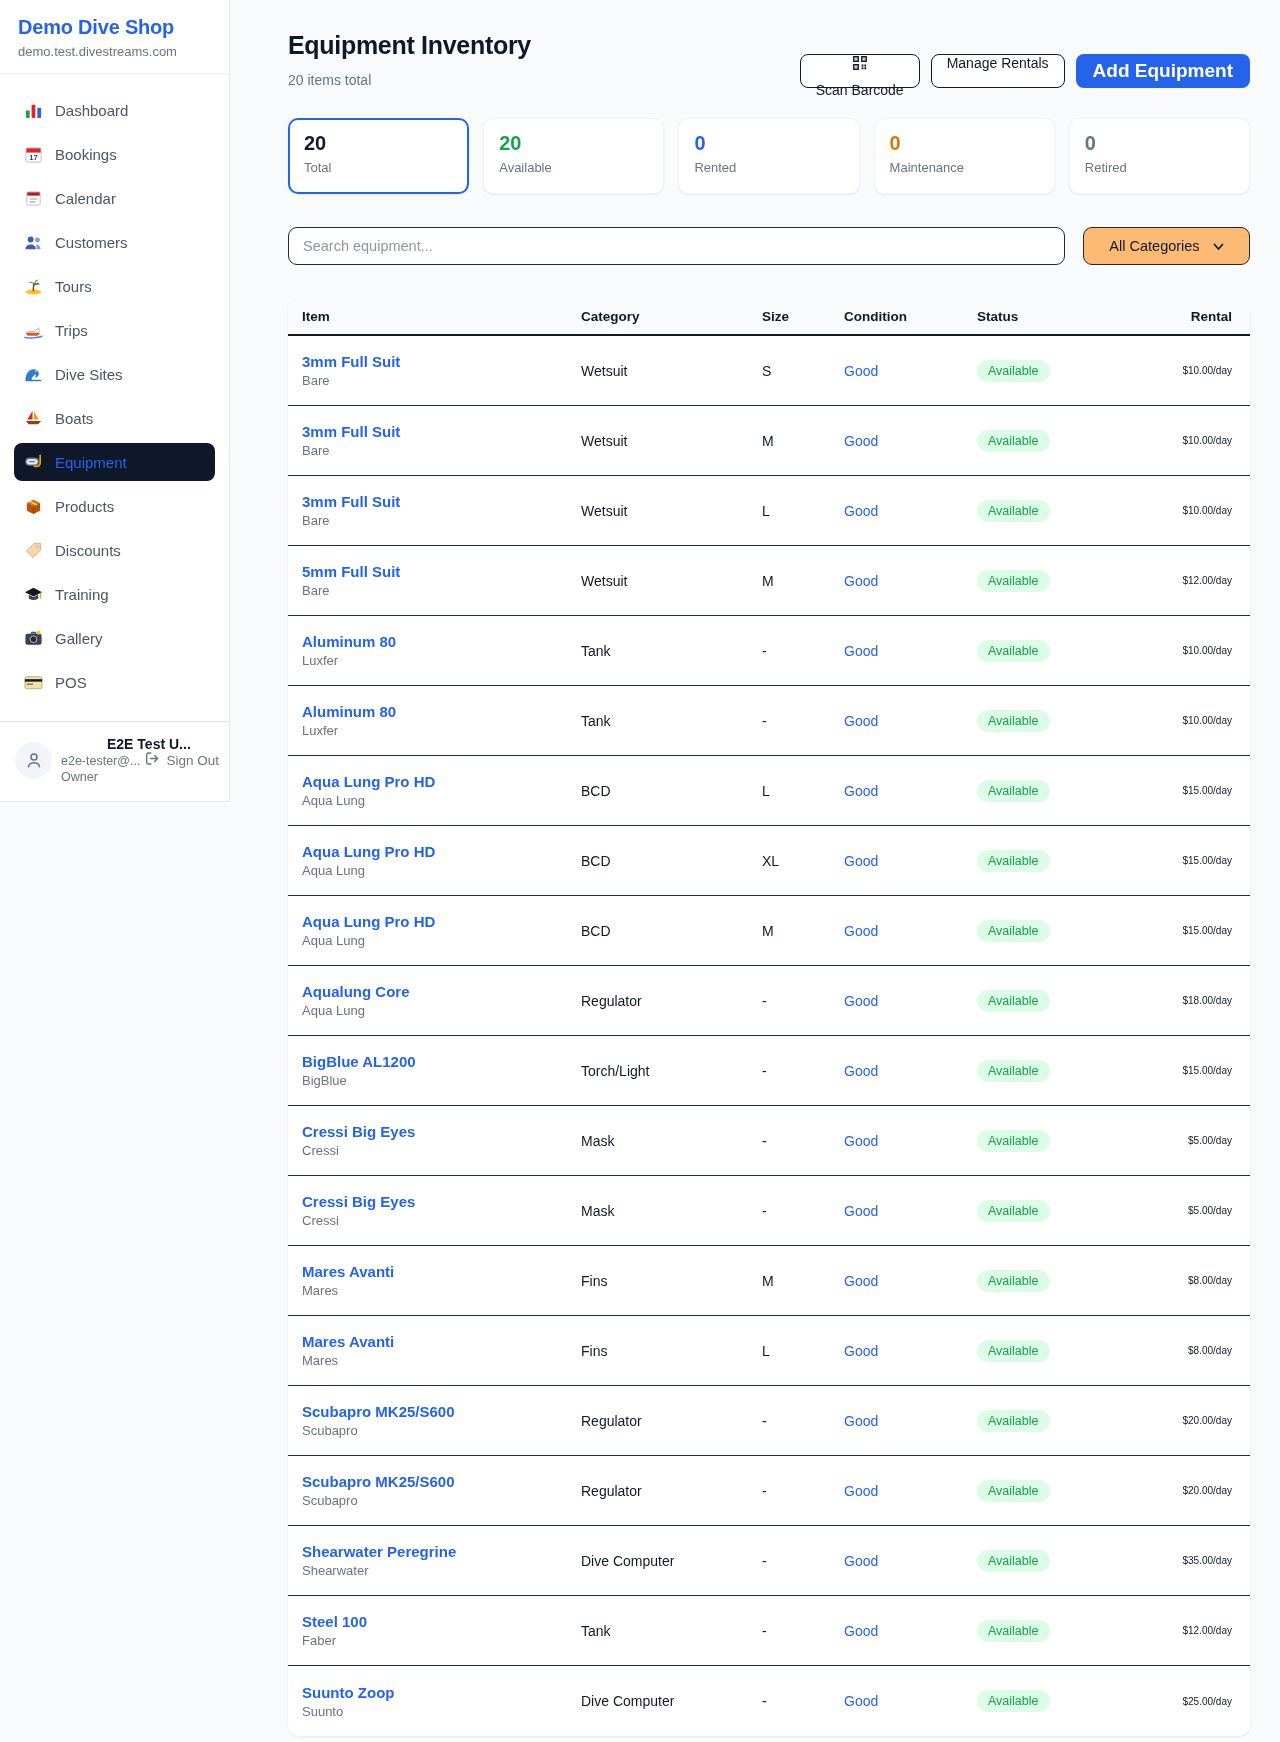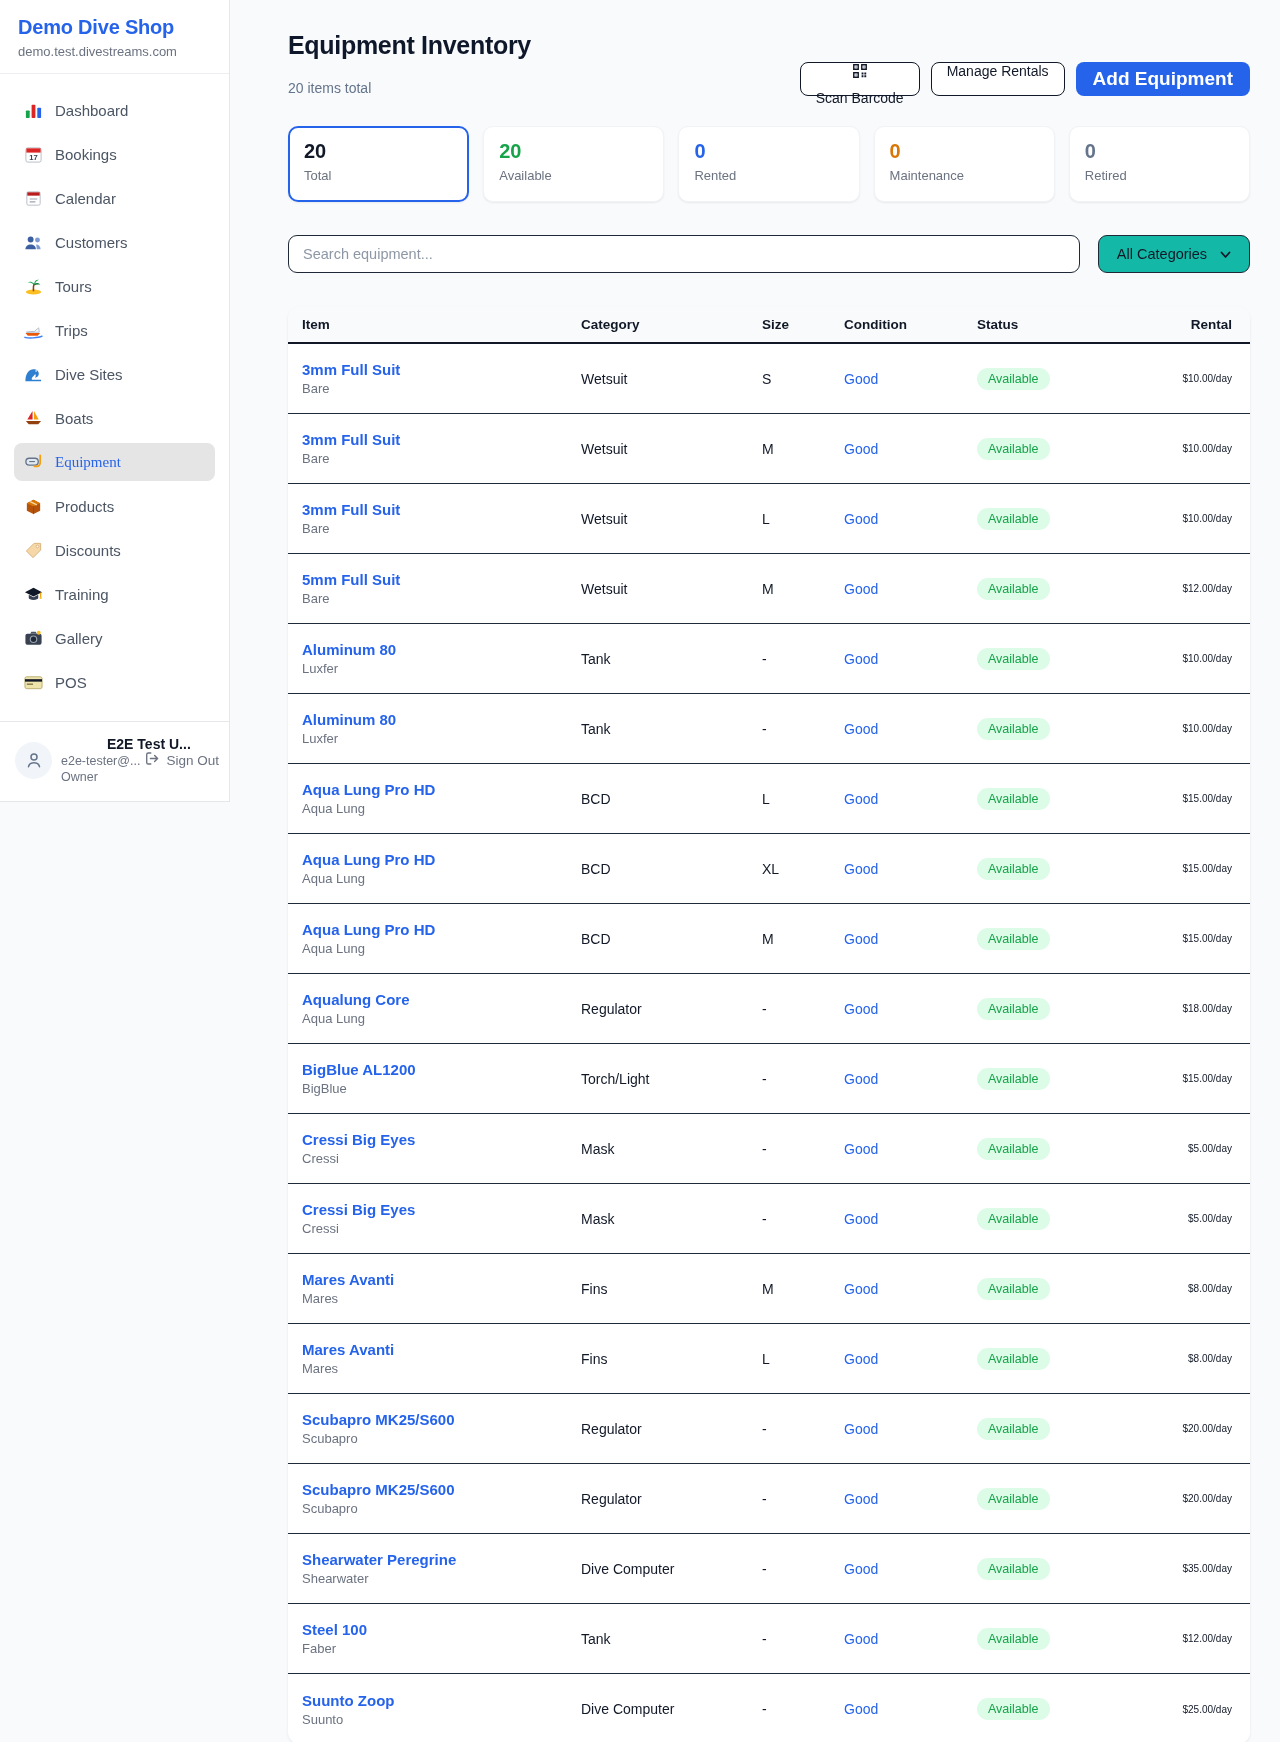--- a/index.html
+++ b/index.html
@@ -17,21 +17,21 @@
   }
   .brand-block { padding:16px 18px 14px; border-bottom:1px solid #eceef1; }
   .brand { font-size:20px; font-weight:800; color:#2563eb; letter-spacing:-0.2px; cursor:pointer; }
   .domain { margin-top:5px; font-size:13px; color:#6b7280; }
   .nav { padding:17px 14px 6px; }
   .nav-item {
     height:38px; display:flex; align-items:center; gap:12px;
     padding:0 10px; margin-bottom:6px; border-radius:8px;
     font-size:15px; color:#4b5563; cursor:pointer;
   }
-  .nav-item.active { background:#e5e5e5; color:#2563eb;font-family:Liberation Serif, serif; }
+  .nav-item.active { background:#0f172a; color:#2563eb; }
   .nav-icon { width:19px; height:19px; flex:none; display:flex; }
   .nav-icon svg { width:19px; height:19px; }
 
   .user-block {
     border-top:1px solid #e5e7eb; margin-top:8px;
     padding:14px 10px 16px 15px; display:flex; align-items:center; gap:9px;
   }
   .avatar { width:37px; height:37px; border-radius:50%; background:#f1f5f9;
     display:flex; align-items:center; justify-content:center; flex:none; }
   .avatar svg { width:20px; height:20px; }
@@ -40,41 +40,41 @@
   .user-email,.user-role { font-size:12.5px; color:#6b7280; margin-top:2px; white-space:nowrap; }
   .signout { margin-left:auto; display:flex; align-items:center; gap:5px;
     font-size:13.5px; color:#6b7280; background:none; border:none; padding:0;
     cursor:pointer; font-family:inherit; flex:none; }
   .signout svg { width:17px; height:17px; }
 
   
   .main { position:absolute; left:230px; top:0; width:1050px; padding:30px 30px 0 58px; }
   .page-header { display:flex; justify-content:space-between; align-items:flex-end; }
   .page-title { font-size:25px; font-weight:800; color:#0f172a; letter-spacing:-0.3px; line-height:30px; }
-  .page-subtitle { margin-top:20px; font-size:14px; color:#64748b; }
+  .page-subtitle { margin-top:12px; font-size:14px; color:#64748b; }
   .header-actions { display:flex; gap:11px; margin-top:7px; }
   .btn { height:34px; border-radius:8px; font-size:14px; font-family:inherit;
     cursor:pointer; display:flex; align-items:center; gap:8px; }
   .btn-outline { background:#fff; border:1.5px solid #111827; color:#111827; padding:0 15px; font-weight:500;flex-direction:column; }
   .btn-outline svg { width:16px; height:16px; }
   .btn-primary { background:#2563eb; border:none; color:#fff; padding:0 17px; font-weight:600; font-size:19px; }
 
   .stats { display:flex; gap:14px; margin-top:30px; }
   .stat-card { flex:1; background:#fff; border-radius:10px; padding:13px 15px; height:76px;
     box-shadow:0 1px 2px rgba(16,24,40,.07); border:1px solid #f1f3f6; cursor:pointer; }
   .stat-card.active { border:2px solid #2563eb; padding:12px 14px; }
   .stat-value { font-size:20px; font-weight:800; }
   .stat-label { margin-top:5px; font-size:13px; color:#6b7280; }
 
   .filters { display:flex; gap:18px; margin-top:33px; }
   .search-input { flex:1; height:38px; border:1.5px solid #1f2937; border-radius:9px;
     padding:0 14px; font-size:14.5px; font-family:inherit; color:#111827; background:#fff; outline:none; }
   .search-input::placeholder { color:#8d97a5; }
-  .category-select { width:152px; height:38px; border:1.5px solid #1f2937; border-radius:9px;
-    background:#14b8a6; display:flex; align-items:center; justify-content:center; gap:13px;
+  .category-select { width:167px; height:38px; border:1.5px solid #1f2937; border-radius:9px;
+    background:#fdba74; display:flex; align-items:center; justify-content:center; gap:13px;
     font-size:14.5px; color:#111827; cursor:pointer; }
   .category-select svg { width:11px; height:8px; margin-top:2px; }
 
   
   .table-card { margin-top:34px; background:#fff; border-radius:12px;
     box-shadow:0 1px 3px rgba(16,24,40,.08); overflow:hidden; }
   .thead,.trow { display:grid; grid-template-columns:279px 181px 82px 133px 150px 1fr;
     padding:0 18px 0 14px; align-items:center; }
   .thead { height:37px; background:#f8fafc; border-bottom:2px solid #111827;
     font-size:13.5px; font-weight:700; color:#111827; }

